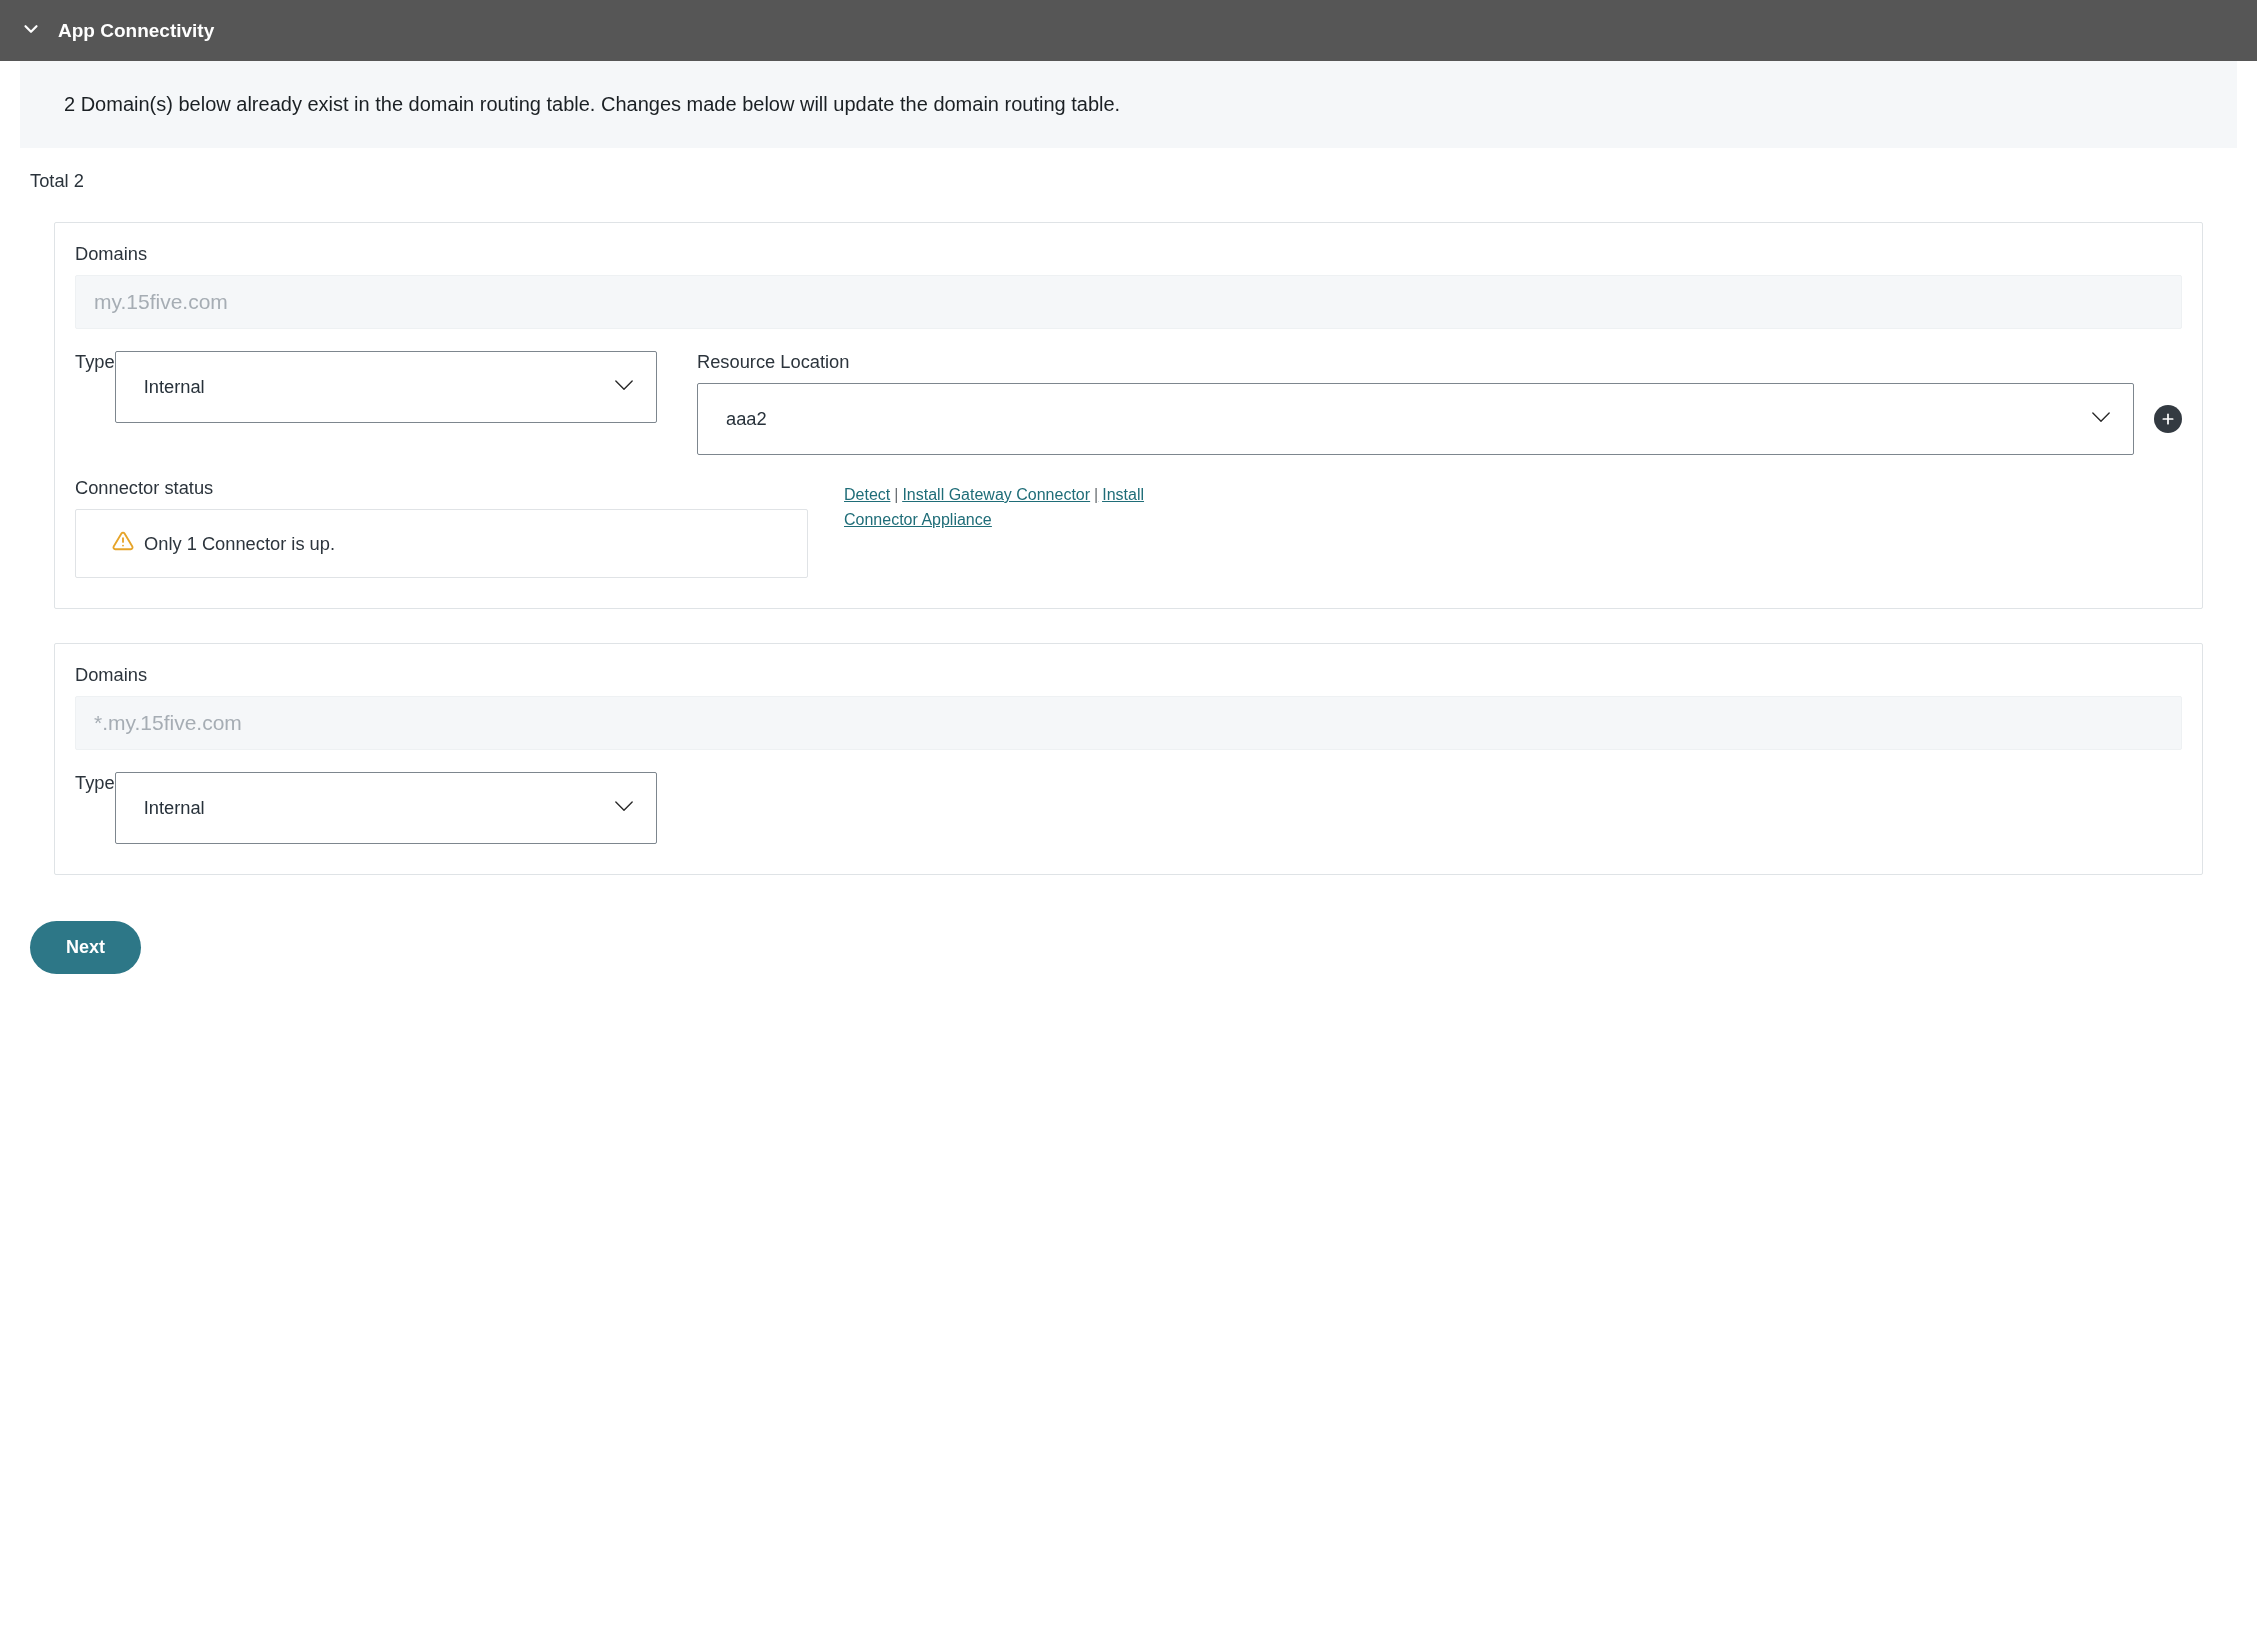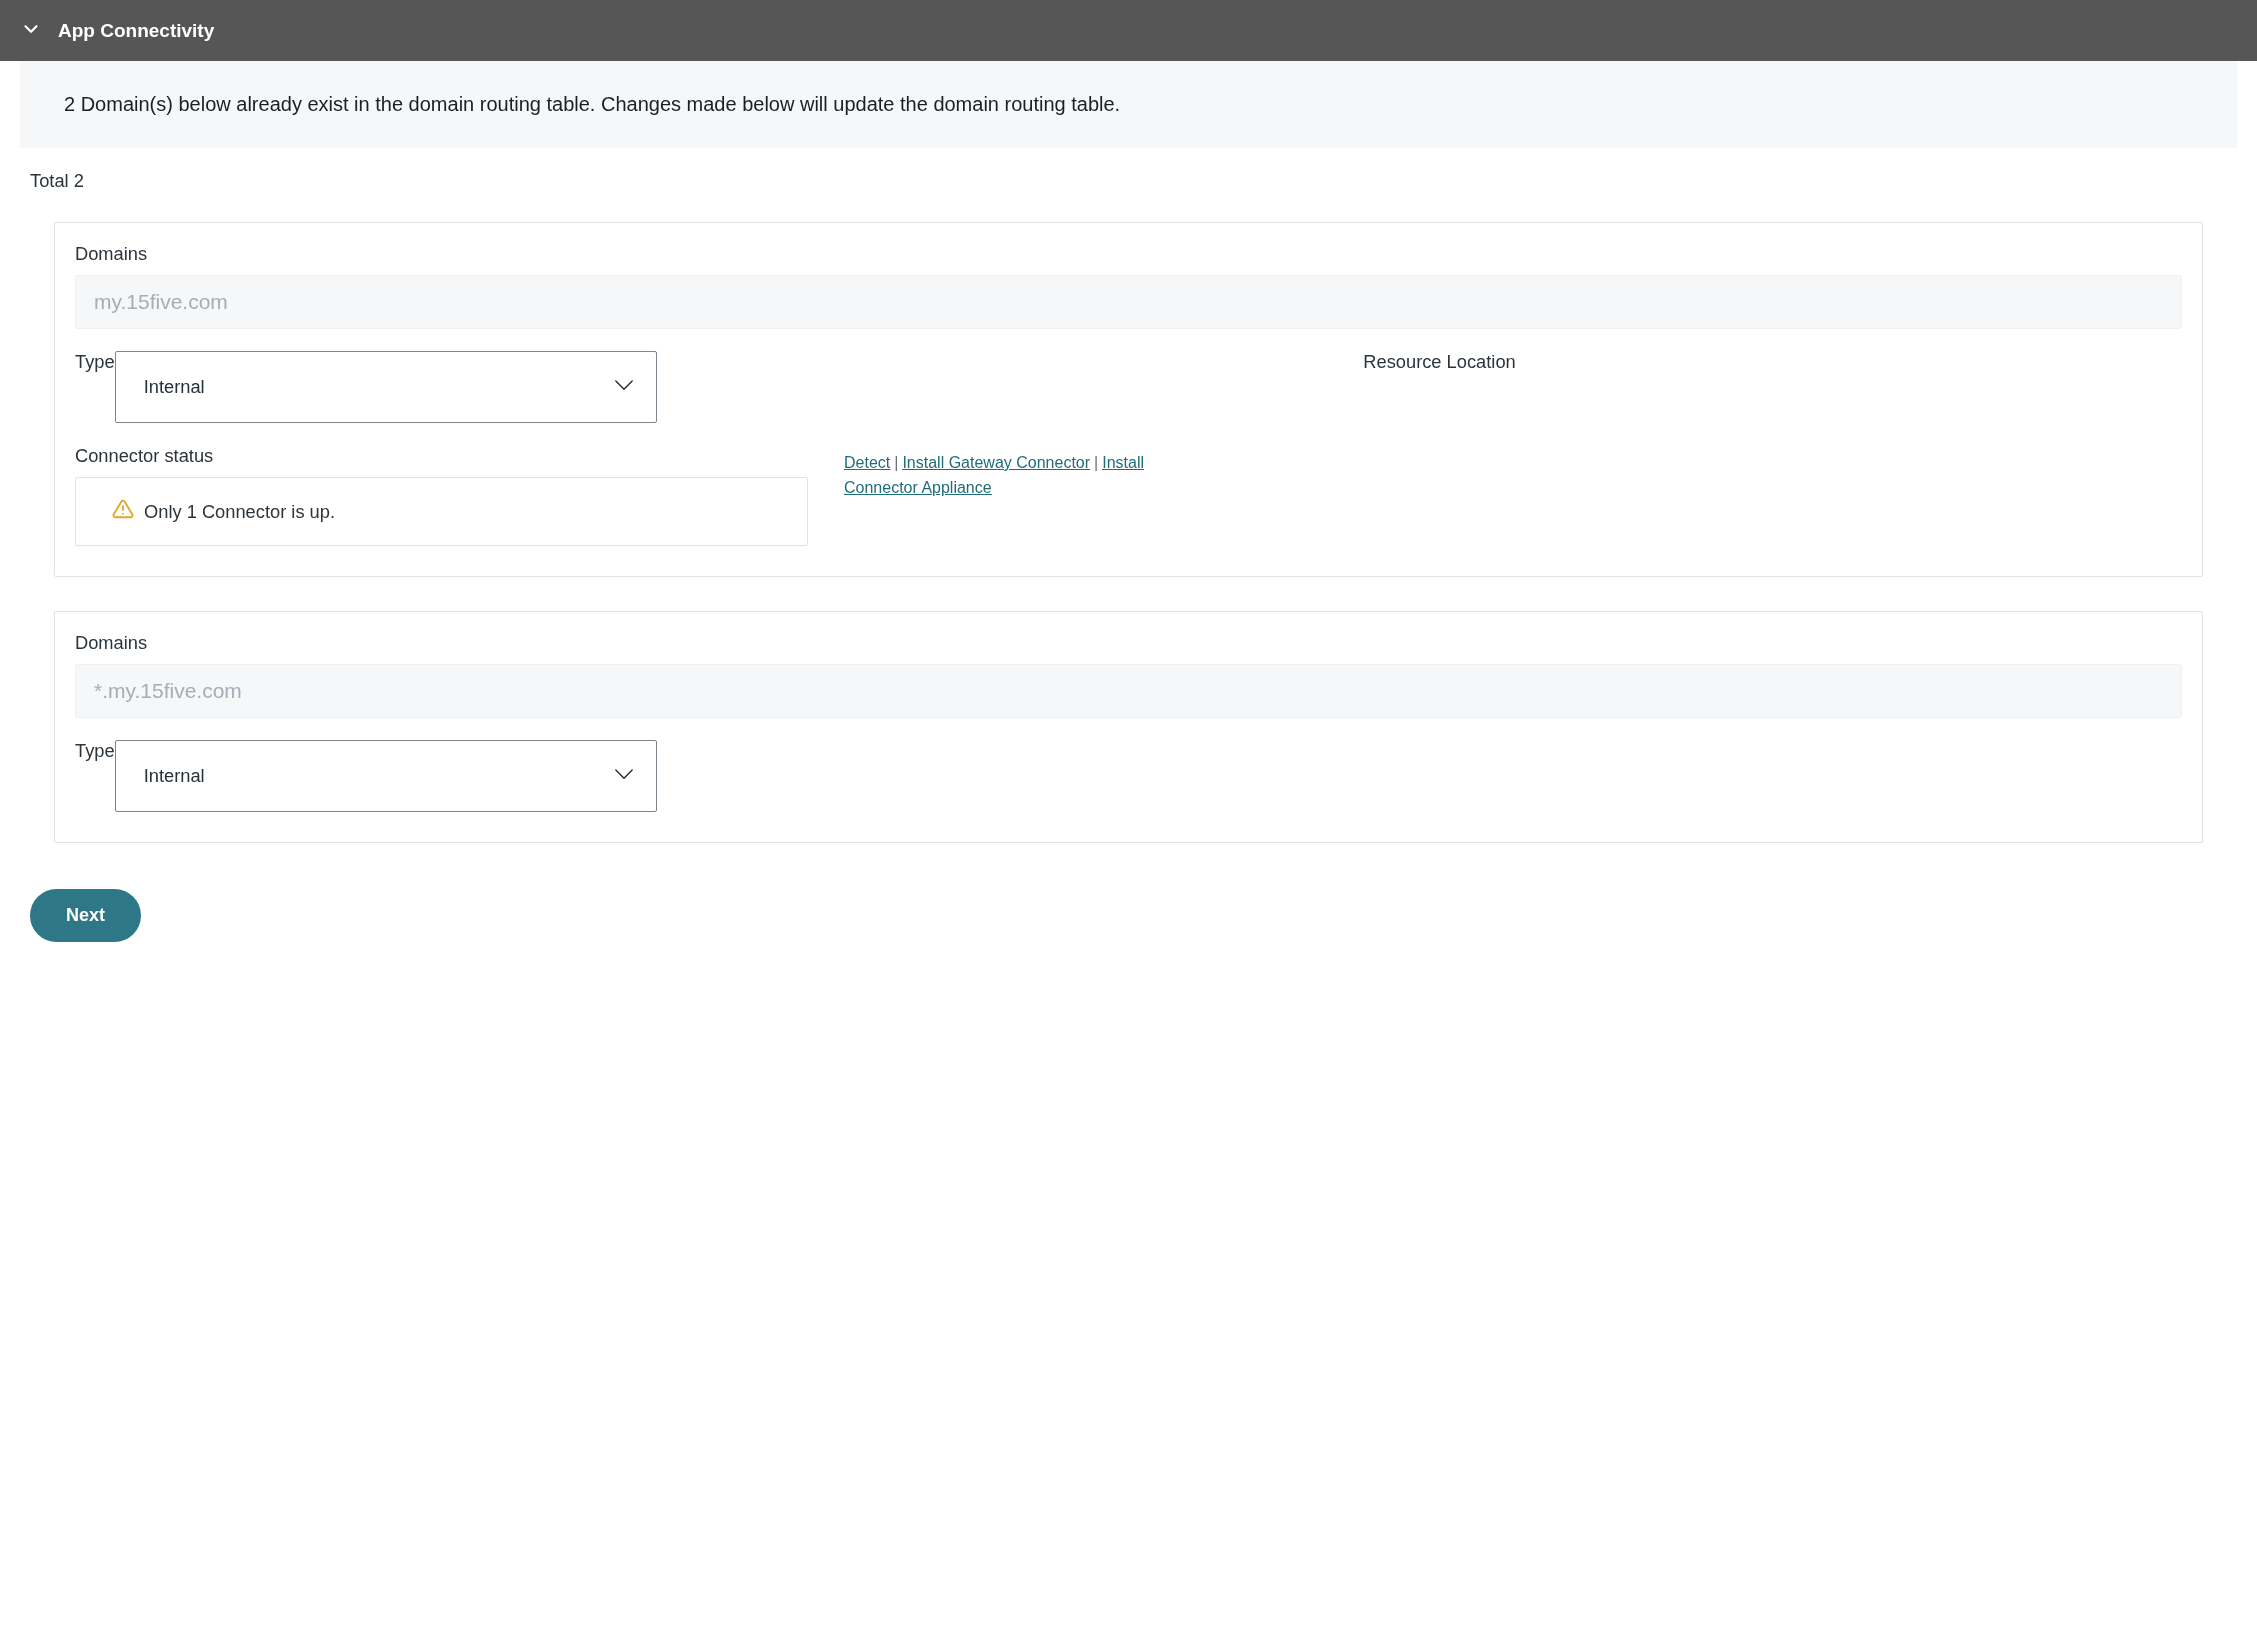--- a/index.html
+++ b/index.html
@@ -40,21 +40,21 @@
       border: 1px solid #eef1f3;
       border-radius: 2px;
       padding: 14px 18px;
       color: #a6adb4;
       font-size: 21px;
       margin-bottom: 22px;
     }
     .row { display: flex; gap: 40px; align-items: flex-start; }
     .col { display: flex; flex-direction: row; }
     .col-type { width: 582px; }
-    .col-loc { flex: 1; display: flex; flex-direction: column; text-align: center; }
+    .col-loc { flex: 1; display: flex; flex-direction: column; }
     .loc-row { display: flex; align-items: center; gap: 20px; }
     .select-box {
       position: relative;
       border: 1.5px solid #7d868e;
       border-radius: 2px;
       height: 72px;
       display: flex;
       align-items: center;
       padding: 0 28px;
       font-size: 18.3px;
@@ -143,20 +143,36 @@
           <span>Internal</span>
           <span class="chev">
             <svg width="28" height="28" viewBox="0 0 24 24" fill="none" stroke="#2b2b2b" stroke-width="1.2" stroke-linecap="round" stroke-linejoin="round">
                 <polyline points="5 9 12 16 19 9"></polyline>
               </svg>
           </span>
         </div>
       </div>
       <div class="col col-loc">
         <label class="field-label">Resource Location</label>
+        <div class="loc-row">
+          <div class="select-box" style="flex:1">
+            <span>aaa2</span>
+            <span class="chev">
+              <svg width="28" height="28" viewBox="0 0 24 24" fill="none" stroke="#2b2b2b" stroke-width="1.2" stroke-linecap="round" stroke-linejoin="round">
+                  <polyline points="5 9 12 16 19 9"></polyline>
+                </svg>
+            </span>
+          </div>
+          <span class="add-circle">
+            <svg width="16" height="16" viewBox="0 0 24 24" fill="none" stroke="#fff" stroke-width="2.6" stroke-linecap="round">
+                <line x1="12" y1="5" x2="12" y2="19"></line>
+                <line x1="5" y1="12" x2="19" y2="12"></line>
+              </svg>
+          </span>
+        </div>
       </div>
     </div>
 
     <div class="status-section">
       <div class="status-left">
         <label class="field-label">Connector status</label>
         <div class="status-box">
           <span>
             <svg width="22" height="22" viewBox="0 0 24 24" fill="none" stroke="#e6a429" stroke-width="2" stroke-linecap="round" stroke-linejoin="round">
                 <path d="M10.29 3.86L1.82 18a2 2 0 0 0 1.71 3h16.94a2 2 0 0 0 1.71-3L13.71 3.86a2 2 0 0 0-3.42 0z"></path>

